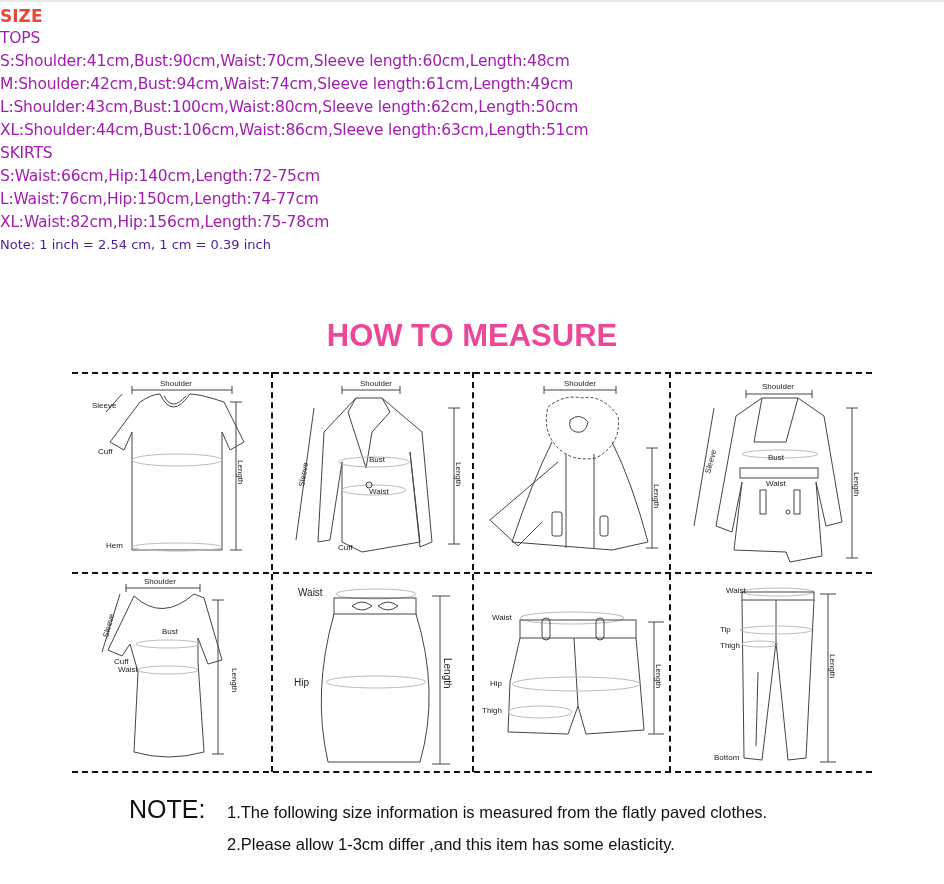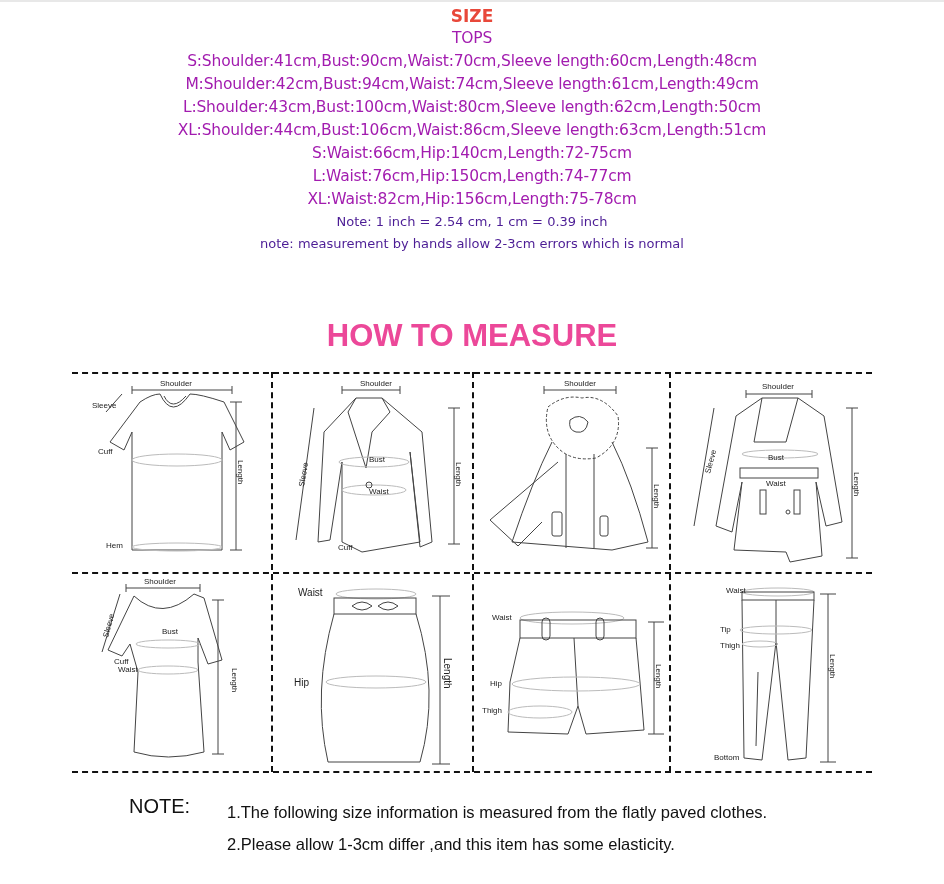--- a/index.html
+++ b/index.html
@@ -1,49 +1,49 @@
 <!DOCTYPE html>
 <html><head>
 <meta charset="utf-8">
 <style>
   html, body { margin:0; padding:0; background:#ffffff; }
   body { width:944px; height:884px; position:relative; overflow:hidden; font-family:"DejaVu Sans", sans-serif; color:#222; }
   .topline { position:absolute; left:0; top:0; width:944px; height:2px; background:#e8e8e8; }
-  .size-block { position:absolute; top:5px; left:0; width:944px; text-align:center; }
+  .size-block { position:absolute; top:5px; left:0; width:944px; }
   .size-title { font-family:"DejaVu Sans", sans-serif; font-weight:bold; color:#e8483a; font-size:17px; line-height:22px; height:22px; }
   .line { font-size:15.5px; line-height:23px; height:23px; color:#a21caf; white-space:nowrap; letter-spacing:-0.2px; }
   .small { font-size:13px; line-height:22px; height:22px; color:#4c1d95; white-space:nowrap; }
   .how { position:absolute; top:318px; left:0; width:944px; text-align:center; font-family:"Liberation Sans", sans-serif; font-weight:bold; font-size:31px; color:#ec4899; }
   .grid { position:absolute; left:72px; top:372px; width:800px; height:400px; }
   .cell { position:absolute; width:200px; height:200px; box-sizing:border-box; }
   .cell svg { width:100%; height:100%; display:block; }
   .dash-h { position:absolute; height:0; border-top:2px dashed #111; }
   .dash-v { position:absolute; width:0; border-left:2px dashed #111; }
-  .note-label { position:absolute; left:129px; top:795px; font-family:"Liberation Sans", sans-serif; font-size:20px; color:#111; }
+  .note-label { position:absolute; left:129px; top:795px; font-family:"Liberation Sans", sans-serif; font-size:25px; color:#111; }
   .note-line { position:absolute; left:227px; font-family:"Liberation Sans", sans-serif; font-size:16.5px; color:#111; white-space:nowrap;text-align:center; }
   .lbl { font-family:"Liberation Sans", sans-serif; font-size:8px; fill:#222; }
   .lblb { font-family:"Liberation Sans", sans-serif; font-size:10px; fill:#222; }
 </style>
 </head>
 <body>
 
 <div class="topline"></div>
 
 <div class="size-block">
   <div class="size-title">SIZE</div>
   <div class="line">TOPS</div>
   <div class="line">S:Shoulder:41cm,Bust:90cm,Waist:70cm,Sleeve length:60cm,Length:48cm</div>
   <div class="line">M:Shoulder:42cm,Bust:94cm,Waist:74cm,Sleeve length:61cm,Length:49cm</div>
   <div class="line">L:Shoulder:43cm,Bust:100cm,Waist:80cm,Sleeve length:62cm,Length:50cm</div>
   <div class="line">XL:Shoulder:44cm,Bust:106cm,Waist:86cm,Sleeve length:63cm,Length:51cm</div>
+  <div class="line">SKIRTS</div>
   <div class="line">S:Waist:66cm,Hip:140cm,Length:72-75cm</div>
   <div class="line">L:Waist:76cm,Hip:150cm,Length:74-77cm</div>
   <div class="line">XL:Waist:82cm,Hip:156cm,Length:75-78cm</div>
   <div class="small">Note: 1 inch = 2.54 cm, 1 cm = 0.39 inch</div>
-  <div class="small">note: measurement by hands allow 2-3cm errors which is normal</div>
 </div>
 
 <div class="how">HOW TO MEASURE</div>
 
 <div class="grid">
 
   <div class="dash-h" style="left:0;top:0;width:800px;"></div>
   <div class="dash-h" style="left:0;top:200px;width:800px;"></div>
   <div class="dash-h" style="left:0;top:399px;width:800px;"></div>
   <div class="dash-v" style="left:199px;top:0;height:400px;"></div>

